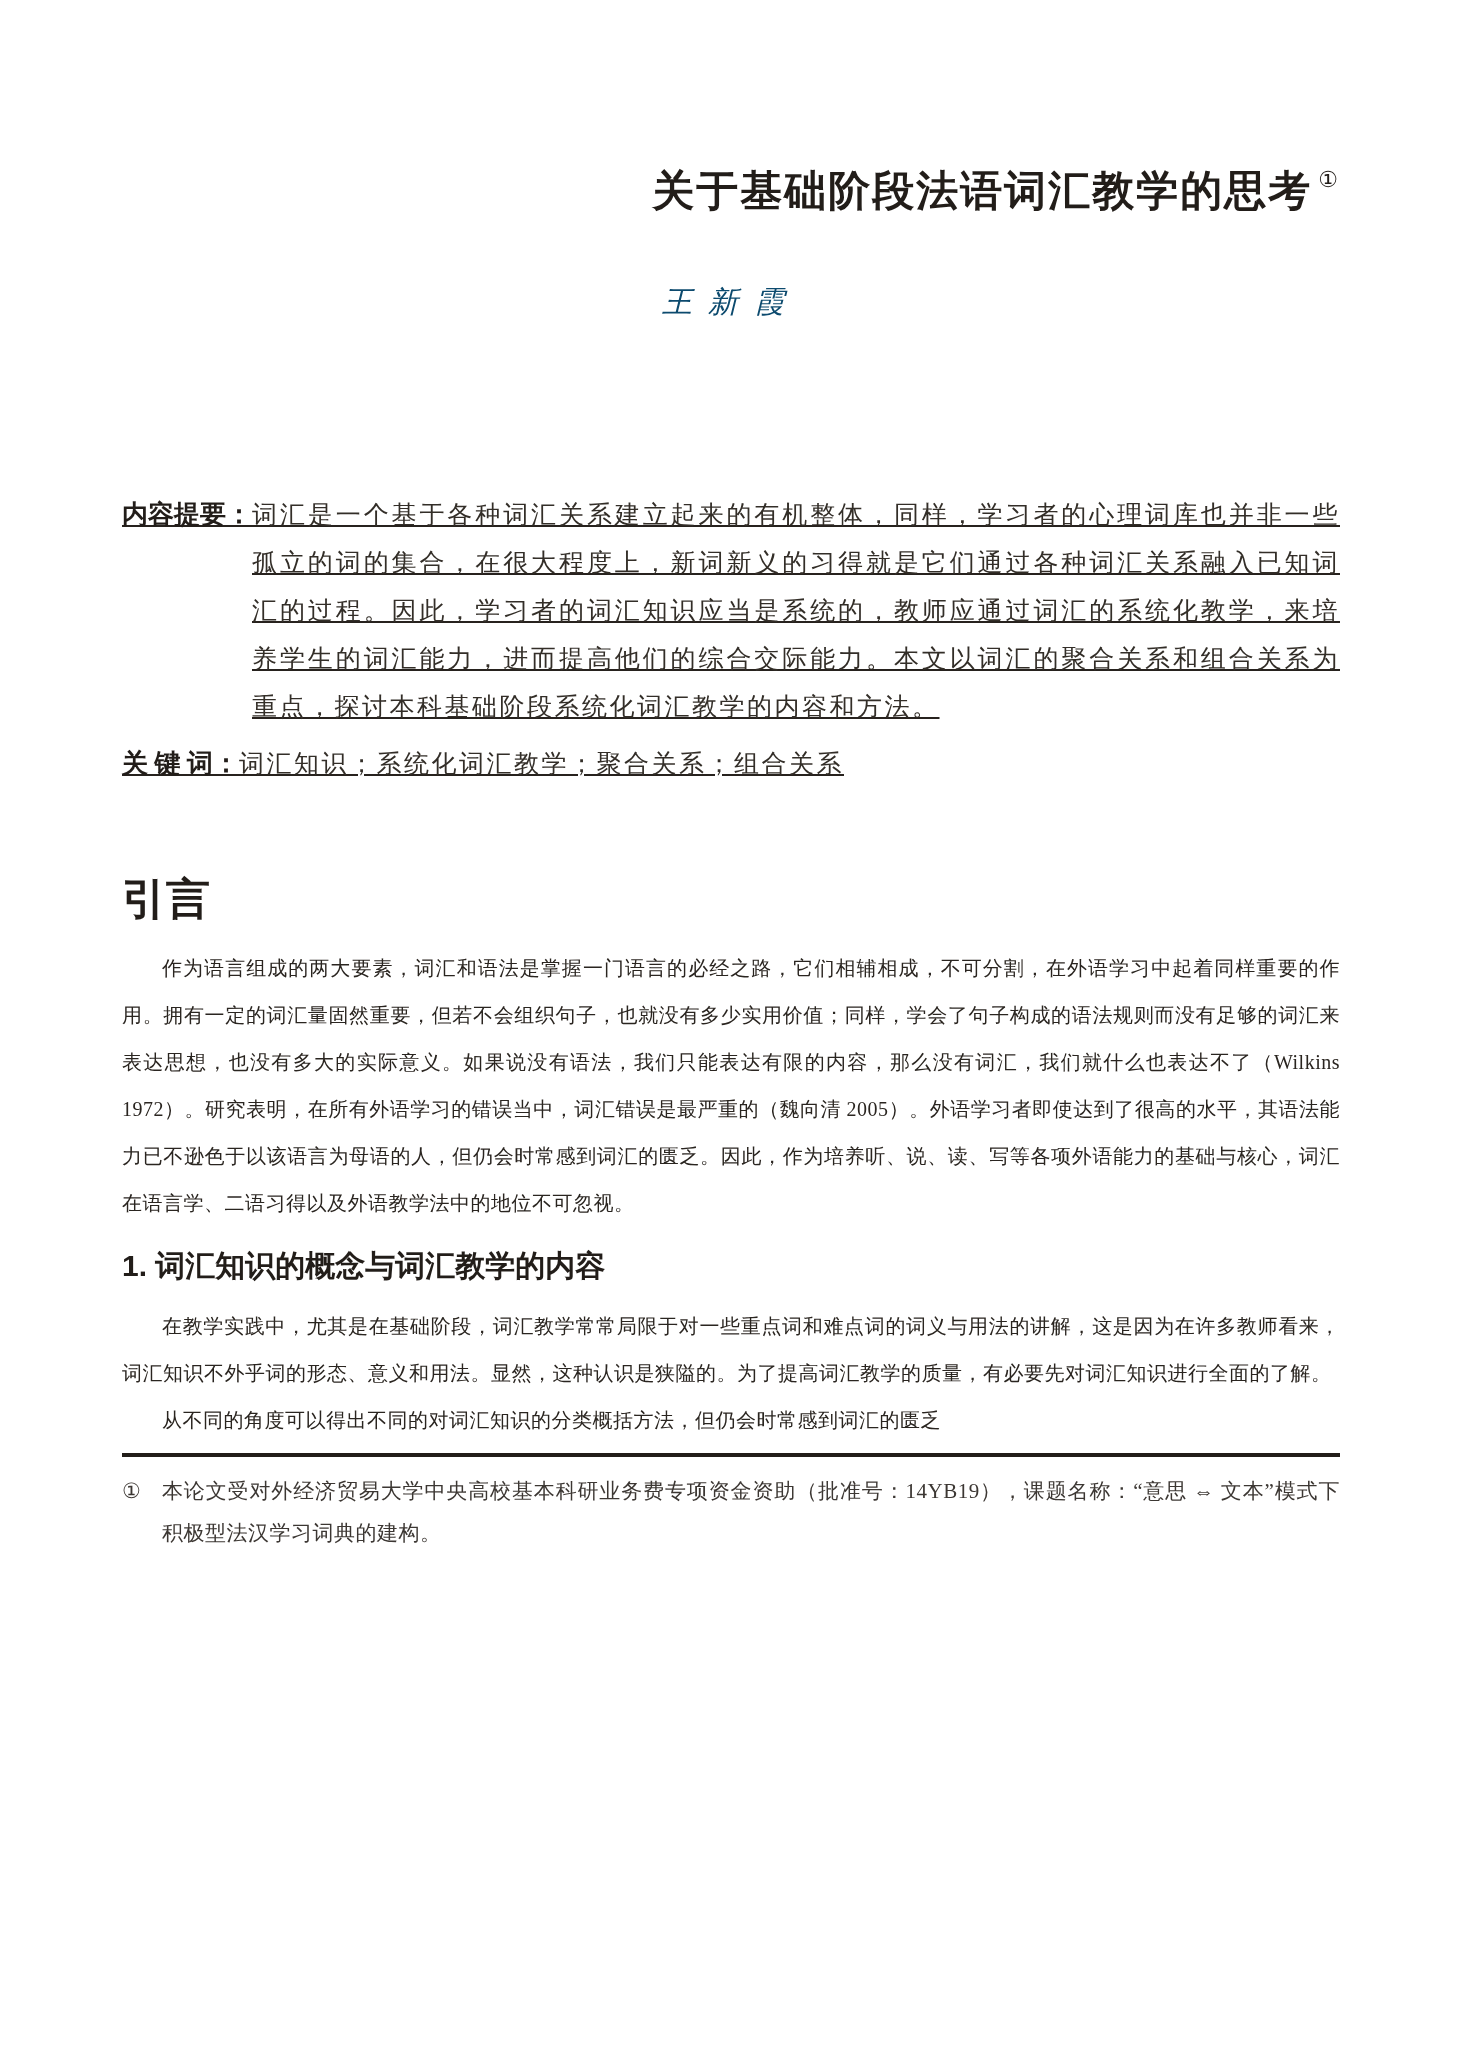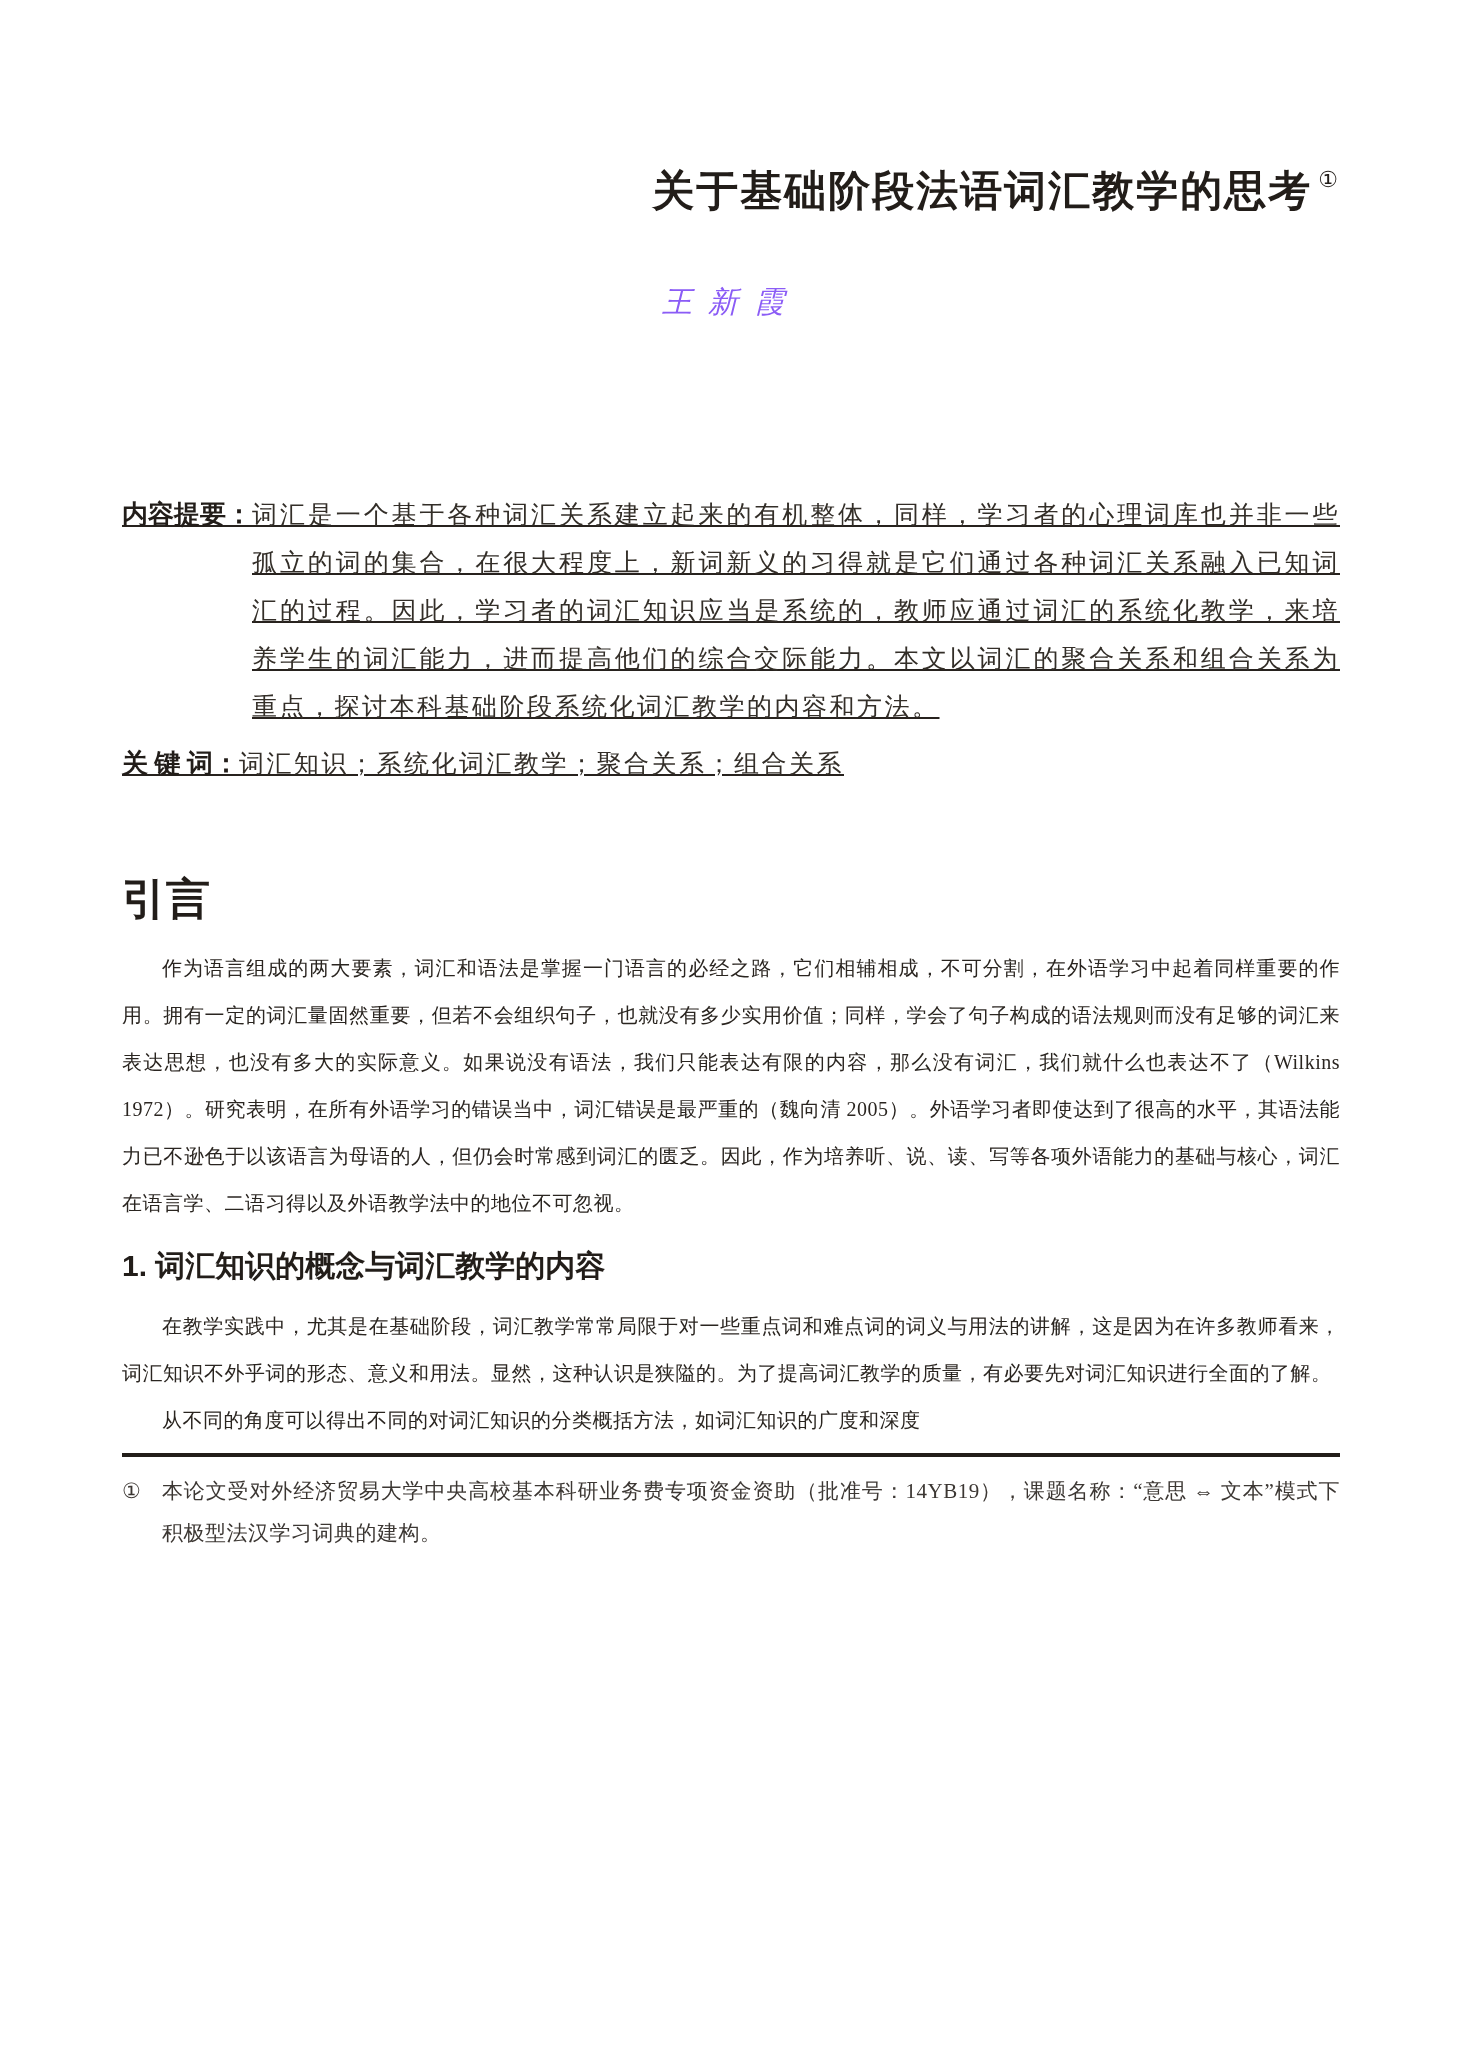--- a/index.html
+++ b/index.html
@@ -31,21 +31,21 @@
     vertical-align: 18px;
     margin-left: 6px;
   }
   
   .author {
     margin-top: 62px;
     text-align: center;
     font-size: 30px;
     font-style: italic;
     letter-spacing: 16px;
-    color: #8b5cf6;
+    color: #0c4a6e;
   }
   
   .meta-block { margin-top: 168px; }
   .meta-row { display: flex; align-items: flex-start; text-decoration: underline; }
   .meta-label {
     flex: 0 0 113px;
     font-size: 26px;
     font-weight: bold;
     line-height: 48px;
     white-space: nowrap;
@@ -131,21 +131,21 @@
       <div class="meta-label">关 键 词：</div>
       <div class="meta-text">词汇知识；系统化词汇教学；聚合关系；组合关系</div>
     </div>
   </div>
 
   <h2 class="h-intro">引言</h2>
   <p class="body-para">作为语言组成的两大要素，词汇和语法是掌握一门语言的必经之路，它们相辅相成，不可分割，在外语学习中起着同样重要的作用。拥有一定的词汇量固然重要，但若不会组织句子，也就没有多少实用价值；同样，学会了句子构成的语法规则而没有足够的词汇来表达思想，也没有多大的实际意义。如果说没有语法，我们只能表达有限的内容，那么没有词汇，我们就什么也表达不了（Wilkins 1972）。研究表明，在所有外语学习的错误当中，词汇错误是最严重的（魏向清 2005）。外语学习者即使达到了很高的水平，其语法能力已不逊色于以该语言为母语的人，但仍会时常感到词汇的匮乏。因此，作为培养听、说、读、写等各项外语能力的基础与核心，词汇在语言学、二语习得以及外语教学法中的地位不可忽视。</p>
 
   <h2 class="h-section">1. 词汇知识的概念与词汇教学的内容</h2>
   <p class="body-para">在教学实践中，尤其是在基础阶段，词汇教学常常局限于对一些重点词和难点词的词义与用法的讲解，这是因为在许多教师看来，词汇知识不外乎词的形态、意义和用法。显然，这种认识是狭隘的。为了提高词汇教学的质量，有必要先对词汇知识进行全面的了解。</p>
-  <p class="body-para">从不同的角度可以得出不同的对词汇知识的分类概括方法，如词汇知识的广度和深度</p>
+  <p class="body-para">从不同的角度可以得出不同的对词汇知识的分类概括方法，但仍会时常感到词汇的匮乏</p>
 
   <div class="footnote-rule"></div>
   <div class="footnote">
     <div class="footnote-mark">①</div>
     <div class="footnote-text">本论文受对外经济贸易大学中央高校基本科研业务费专项资金资助（批准号：14YB19），课题名称：“意思 ⇔ 文本”模式下积极型法汉学习词典的建构。</div>
   </div>
 
 </div>
 
 </body></html>

